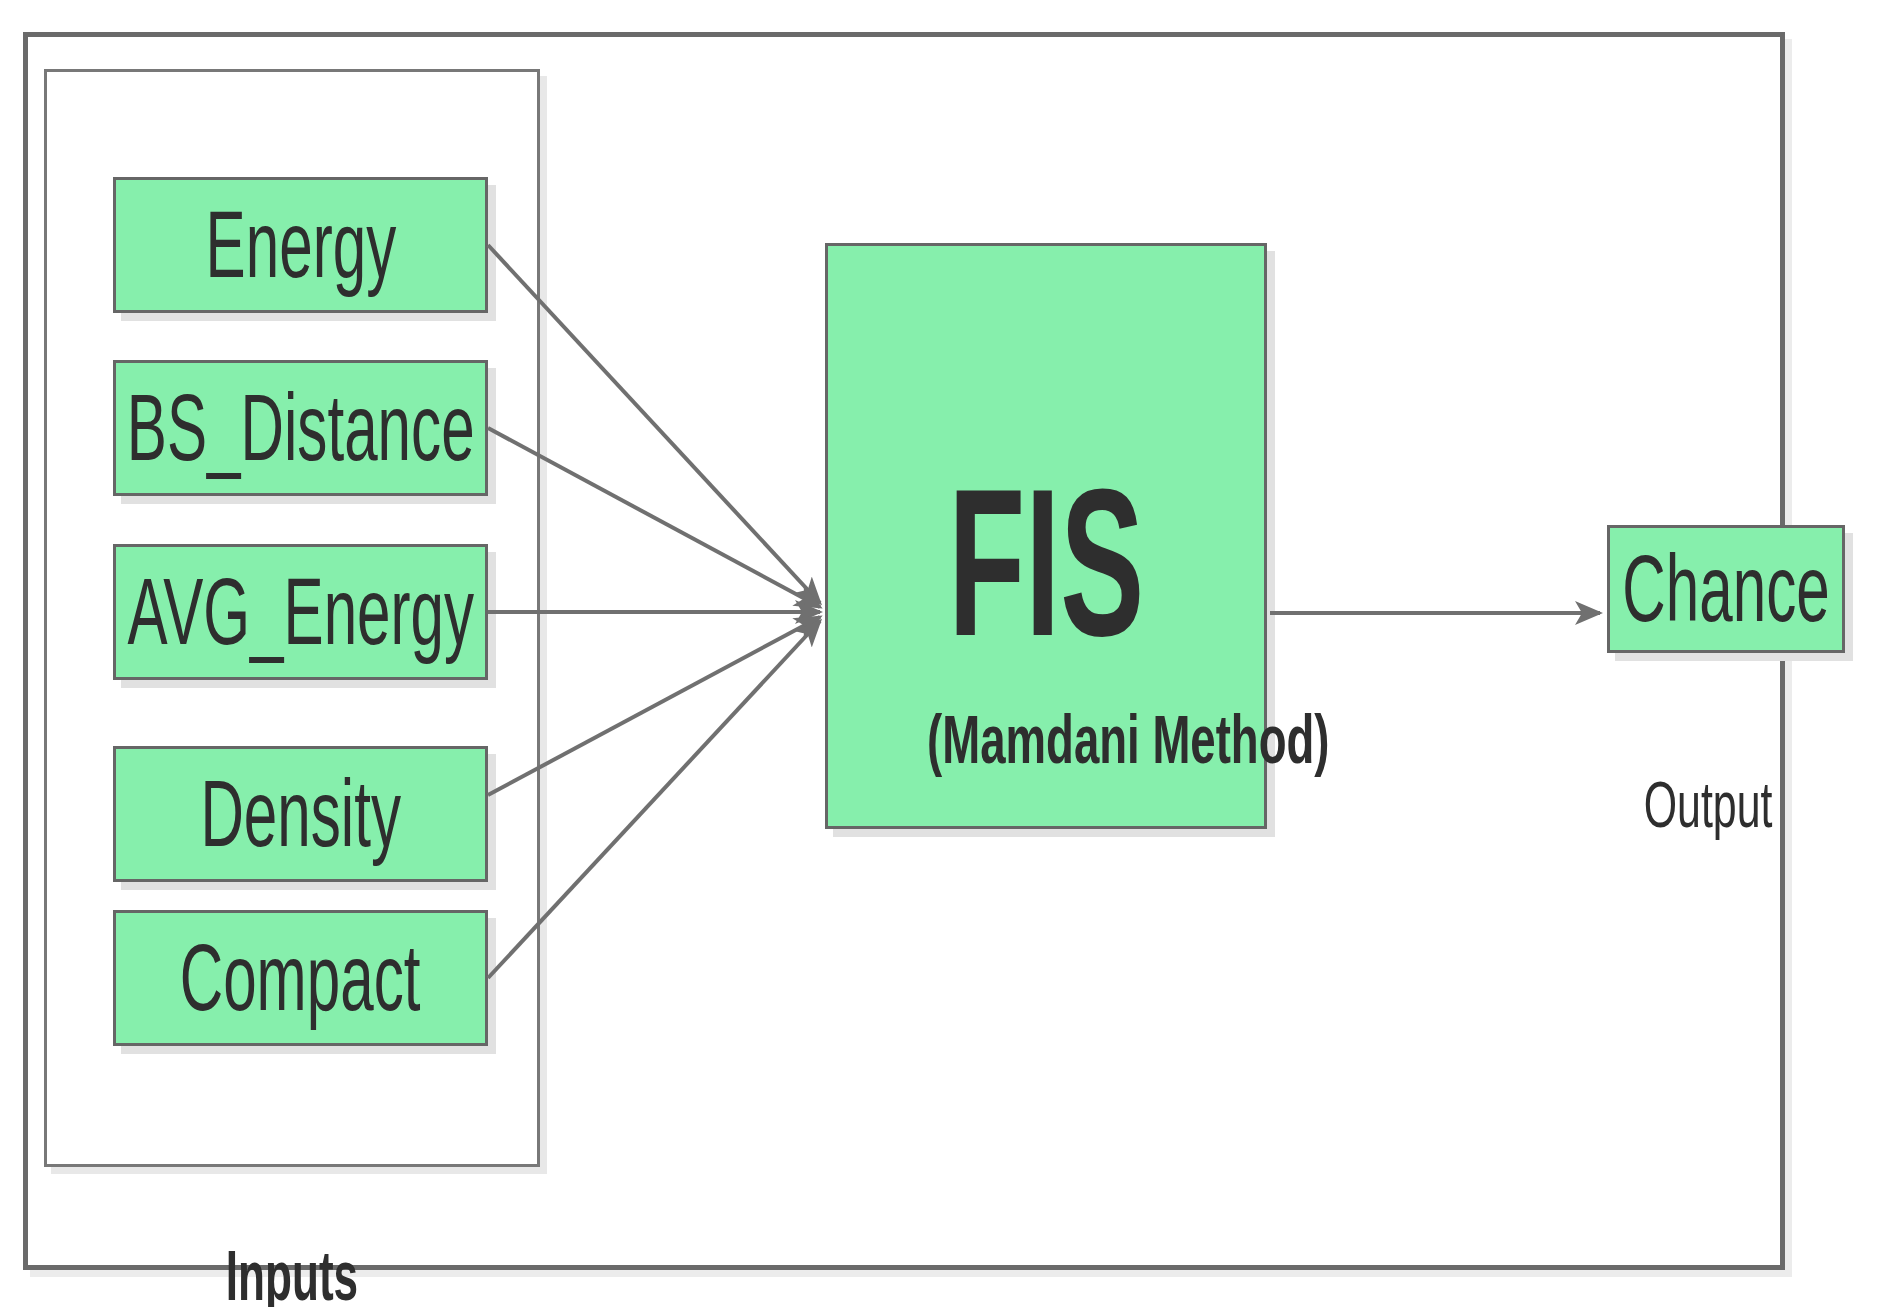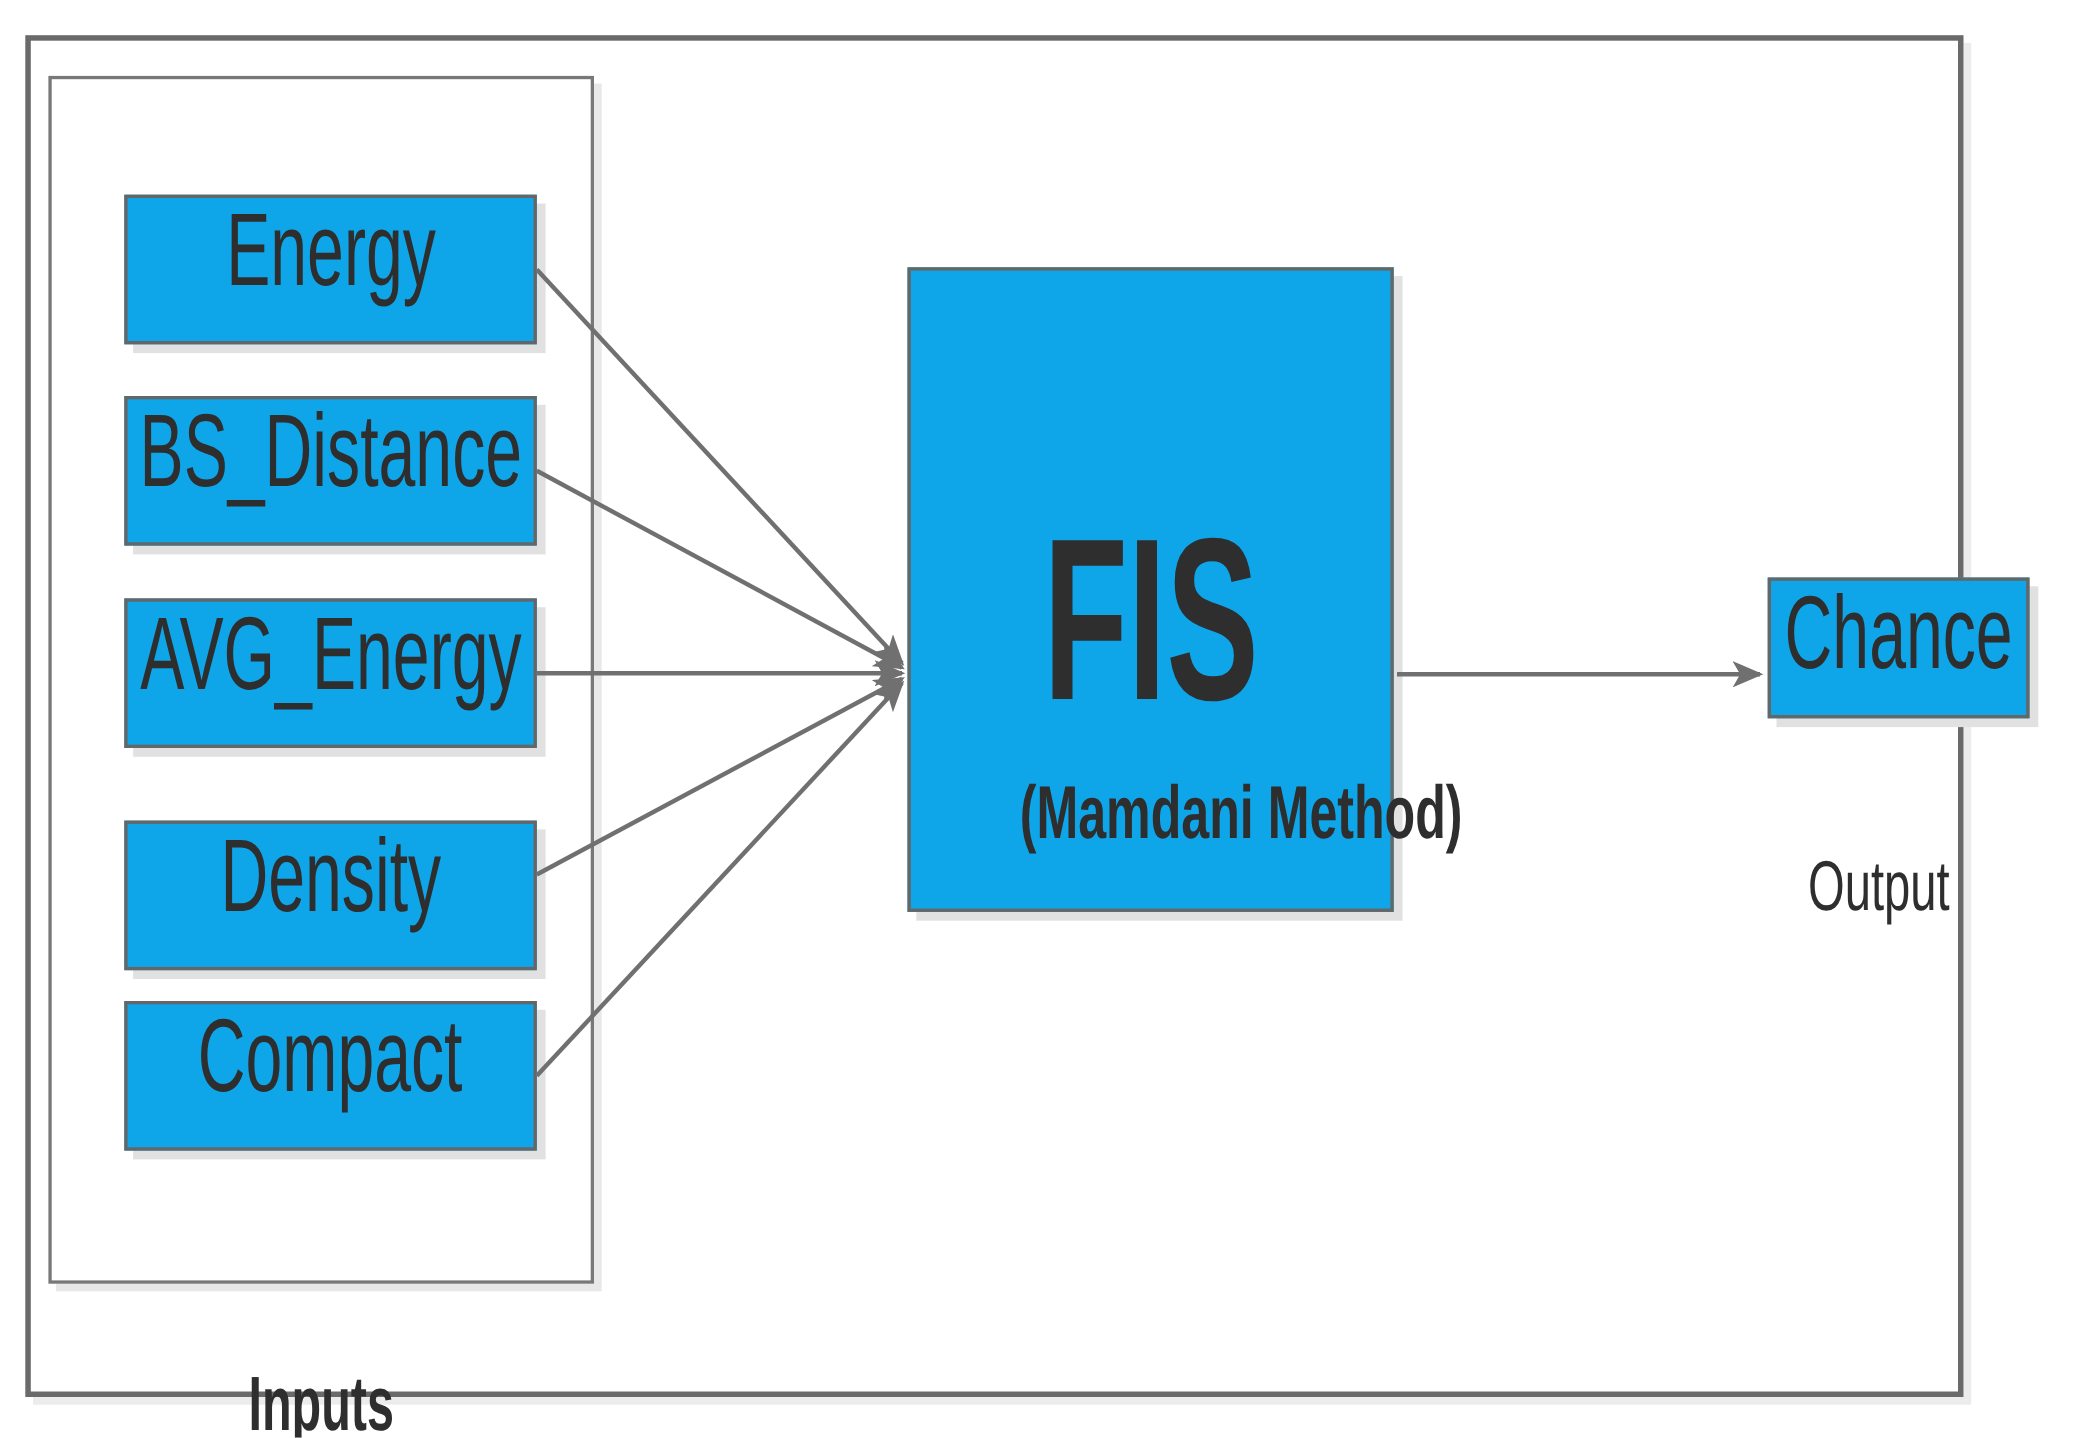--- a/index.html
+++ b/index.html
@@ -35,24 +35,24 @@
     height: 1098px;
     box-sizing: border-box;
     border: 3px solid #787878;
     background: #ffffff;
     box-shadow: 7px 7px 0 #e8e8e8;
   }
   .node {
     position: absolute;
     box-sizing: border-box;
     border: 3px solid #666666;
-    background: #0ea5e9;
+    background: #86efac;
     box-shadow: 8px 8px 0 #e1e1e1;
     display: flex;
-    align-items: flex-start;
+    align-items: center;
     justify-content: center;
   }
   .input-box {
     left: 113px;
     width: 375px;
     height: 136px;
   }
   .input-box .txt {
     font-size: 94px;
   }

